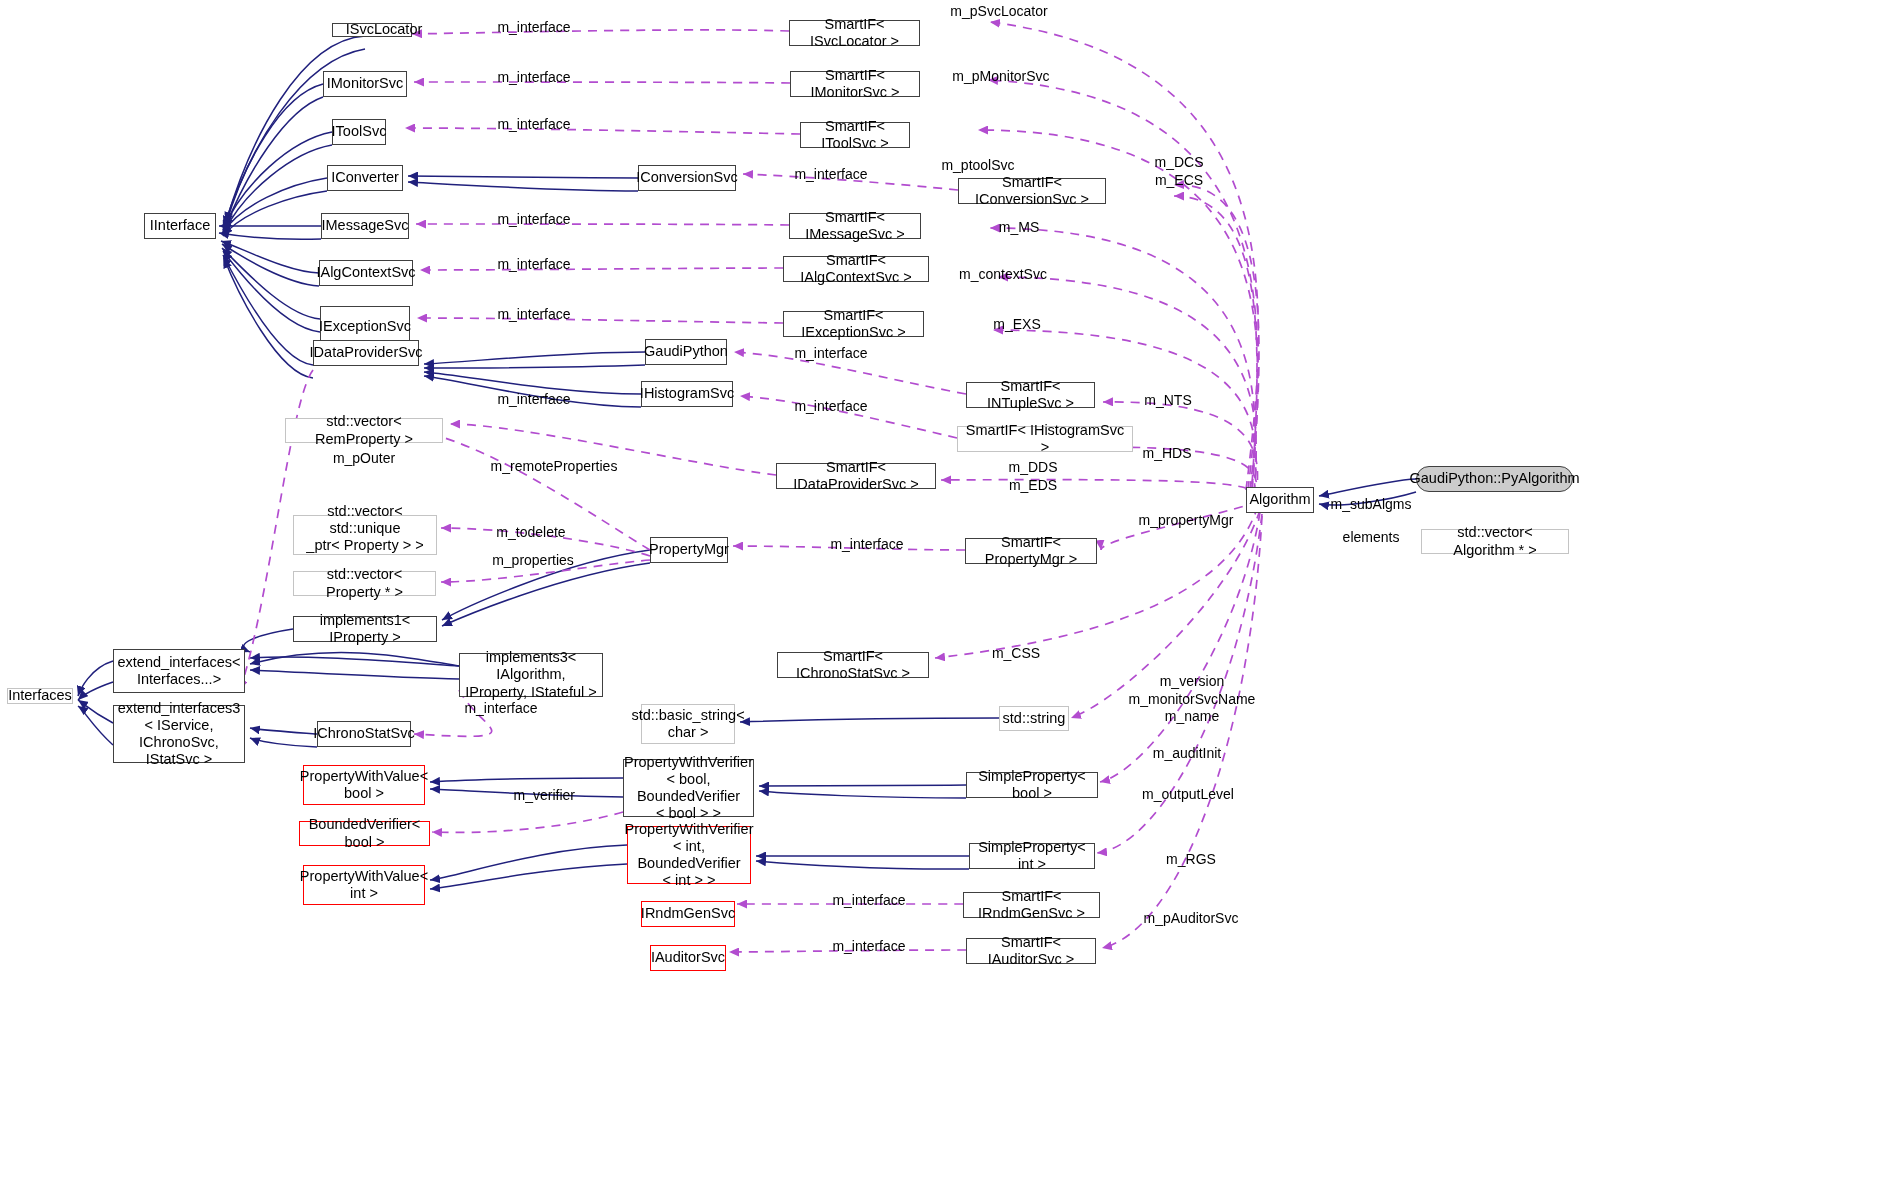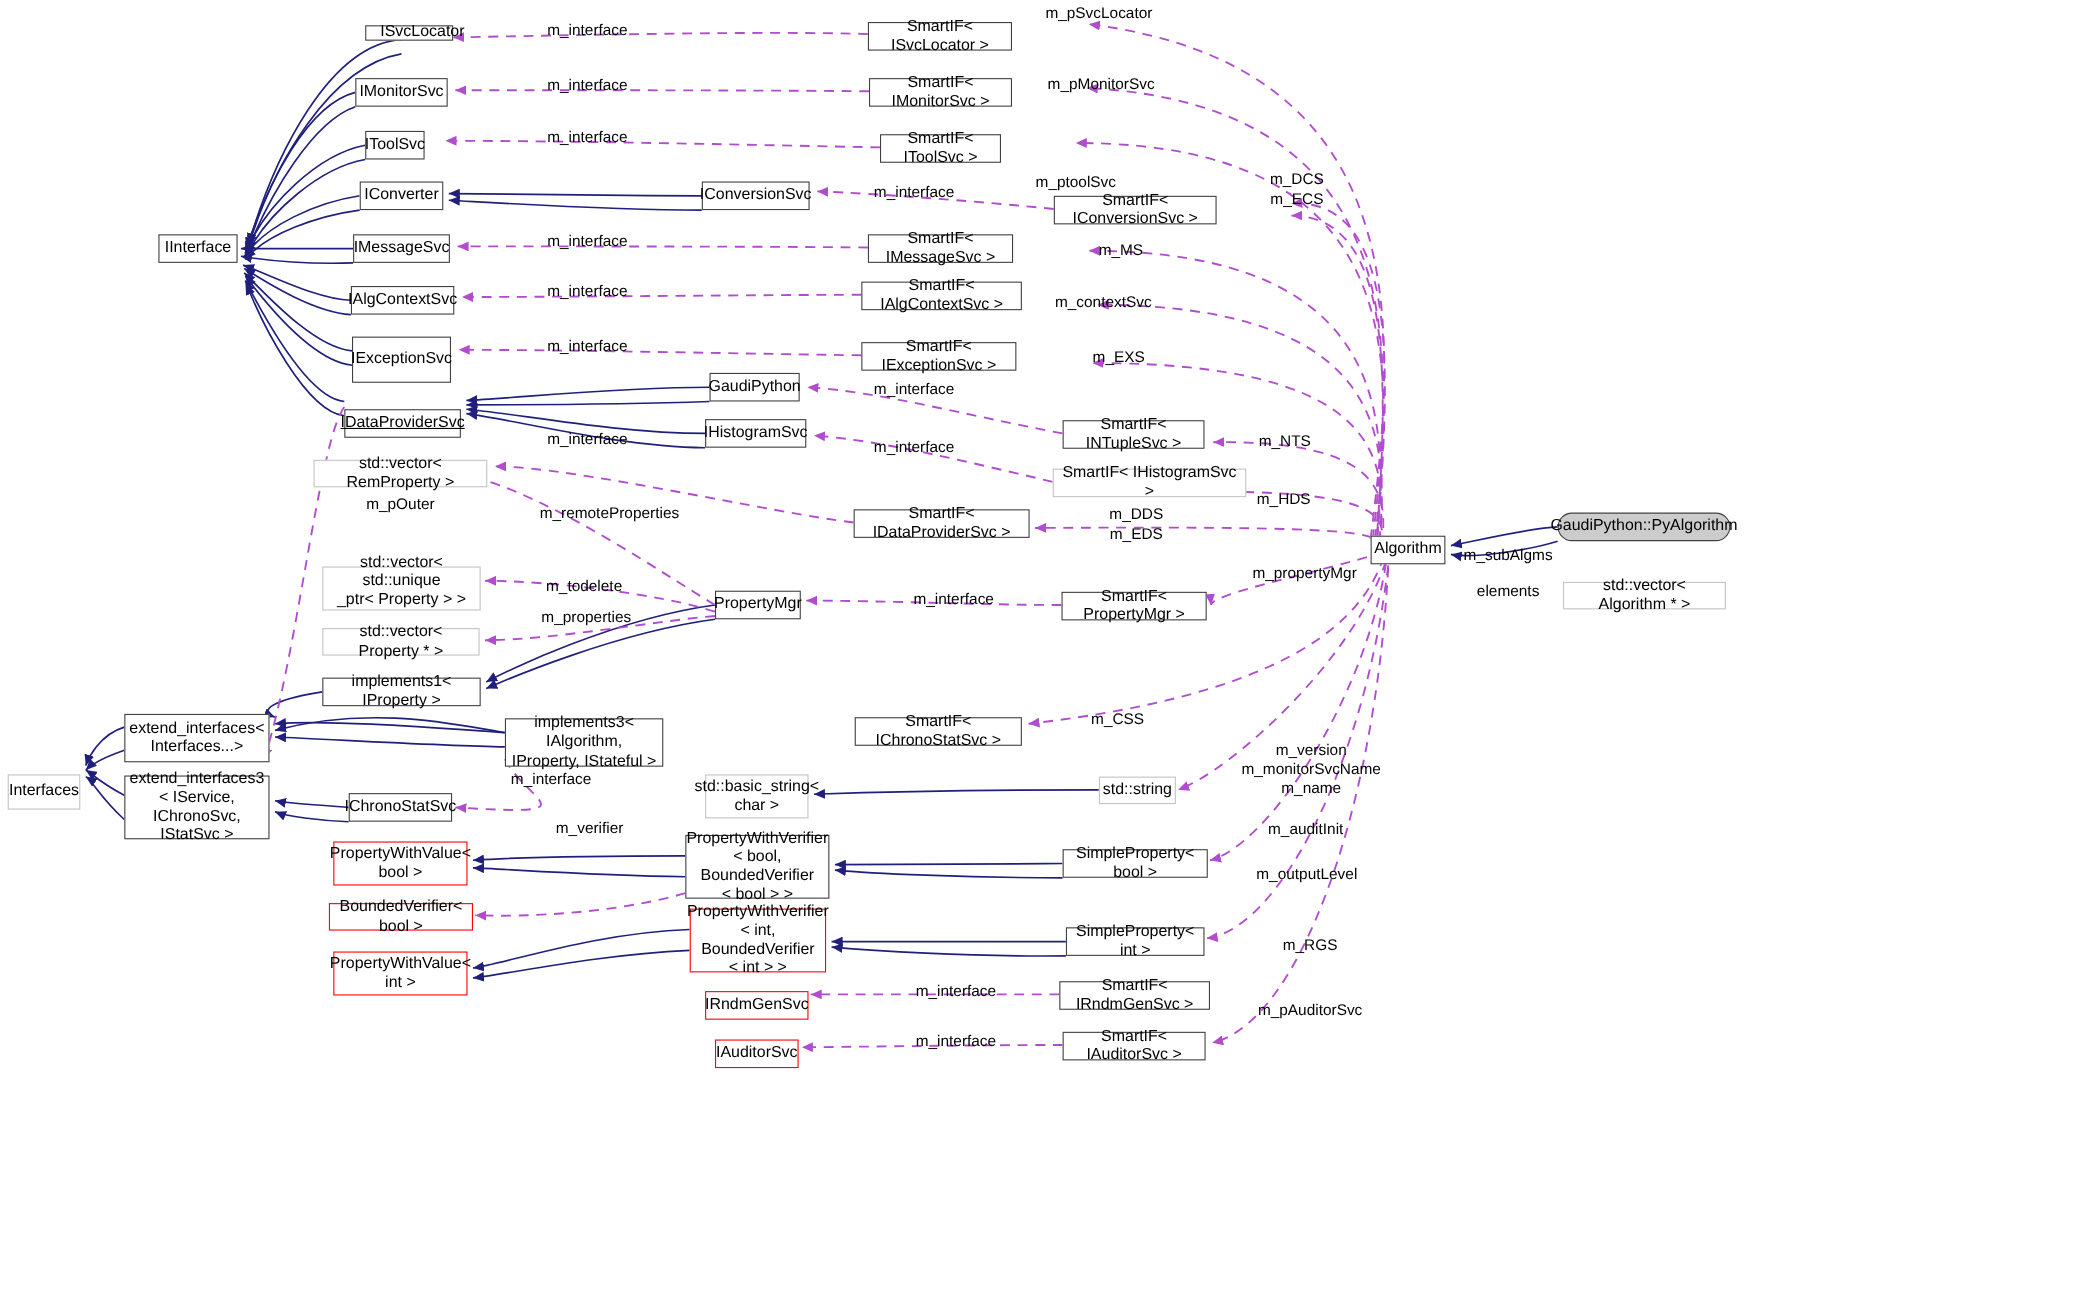--- a/index.html
+++ b/index.html
@@ -161,21 +161,21 @@
     </div>
     <div class="node solid" style="left: 783px; top: 256px; width: 146px; height: 26px;">
       <span>SmartIF&lt; IAlgContextSvc &gt;</span>
     </div>
     <div class="node solid" style="left: 320px; top: 306px; width: 90px; height: 42px;">
       <span>IExceptionSvc</span>
     </div>
     <div class="node solid" style="left: 783px; top: 311px; width: 141px; height: 26px;">
       <span>SmartIF&lt; IExceptionSvc &gt;</span>
     </div>
-    <div class="node solid" style="left: 313px; top: 372px; width: 106px; height: 26px; text-decoration: underline;">
+    <div class="node solid" style="left: 313px; top: 340px; width: 106px; height: 26px;">
       <span>IDataProviderSvc</span>
     </div>
     <div class="node solid" style="left: 645px; top: 339px; width: 82px; height: 26px;">
       <span>GaudiPython</span>
     </div>
     <div class="node solid" style="left: 966px; top: 382px; width: 129px; height: 26px;">
       <span>SmartIF&lt; INTupleSvc &gt;</span>
     </div>
     <div class="node solid" style="left: 641px; top: 381px; width: 92px; height: 26px;">
       <span>IHistogramSvc</span>
@@ -218,21 +218,21 @@
       <span>extend_interfaces&lt;
 Interfaces...&gt;</span>
     </div>
     <div class="node solid" style="left: 459px; top: 653px; width: 144px; height: 44px;">
       <span>implements3&lt; IAlgorithm,
 IProperty, IStateful &gt;</span>
     </div>
     <div class="node solid" style="left: 777px; top: 652px; width: 152px; height: 26px;">
       <span>SmartIF&lt; IChronoStatSvc &gt;</span>
     </div>
-    <div class="node light" style="left: 7px; top: 688px; width: 66px; height: 32px; margin-top: 16px;">
+    <div class="node light" style="left: 7px; top: 688px; width: 66px; height: 16px;">
       <span>Interfaces</span>
     </div>
     <div class="node solid" style="left: 113px; top: 705px; width: 132px; height: 58px;">
       <span>extend_interfaces3
 &lt; IService, IChronoSvc,
 IStatSvc &gt;</span>
     </div>
     <div class="node solid" style="left: 317px; top: 721px; width: 94px; height: 26px;">
       <span>IChronoStatSvc</span>
     </div>
@@ -312,18 +312,18 @@
     <div class="elabel" style="left: 487px; top: 524px; width: 88px;">m_todelete</div>
     <div class="elabel" style="left: 485px; top: 552px; width: 96px;">m_properties</div>
     <div class="elabel" style="left: 822px; top: 536px; width: 90px;">m_interface</div>
     <div class="elabel" style="left: 981px; top: 645px; width: 70px;">m_CSS</div>
     <div class="elabel" style="left: 456px; top: 700px; width: 90px;">m_interface</div>
     <div class="elabel" style="left: 1127px; top: 673px; width: 130px;">m_version
 m_monitorSvcName
 m_name</div>
     <div class="elabel" style="left: 1142px; top: 745px; width: 90px;">m_auditInit</div>
     <div class="elabel" style="left: 1134px; top: 786px; width: 108px;">m_outputLevel</div>
-    <div class="elabel" style="left: 497px; top: 744px; width: 78px;">m_verifier</div>
+    <div class="elabel" style="left: 497px; top: 787px; width: 78px; text-align: right;">m_verifier</div>
     <div class="elabel" style="left: 1156px; top: 851px; width: 70px;">m_RGS</div>
     <div class="elabel" style="left: 824px; top: 892px; width: 90px;">m_interface</div>
     <div class="elabel" style="left: 1136px; top: 910px; width: 110px;">m_pAuditorSvc</div>
     <div class="elabel" style="left: 824px; top: 938px; width: 90px;">m_interface</div>
   </div>
 
 </body></html>

